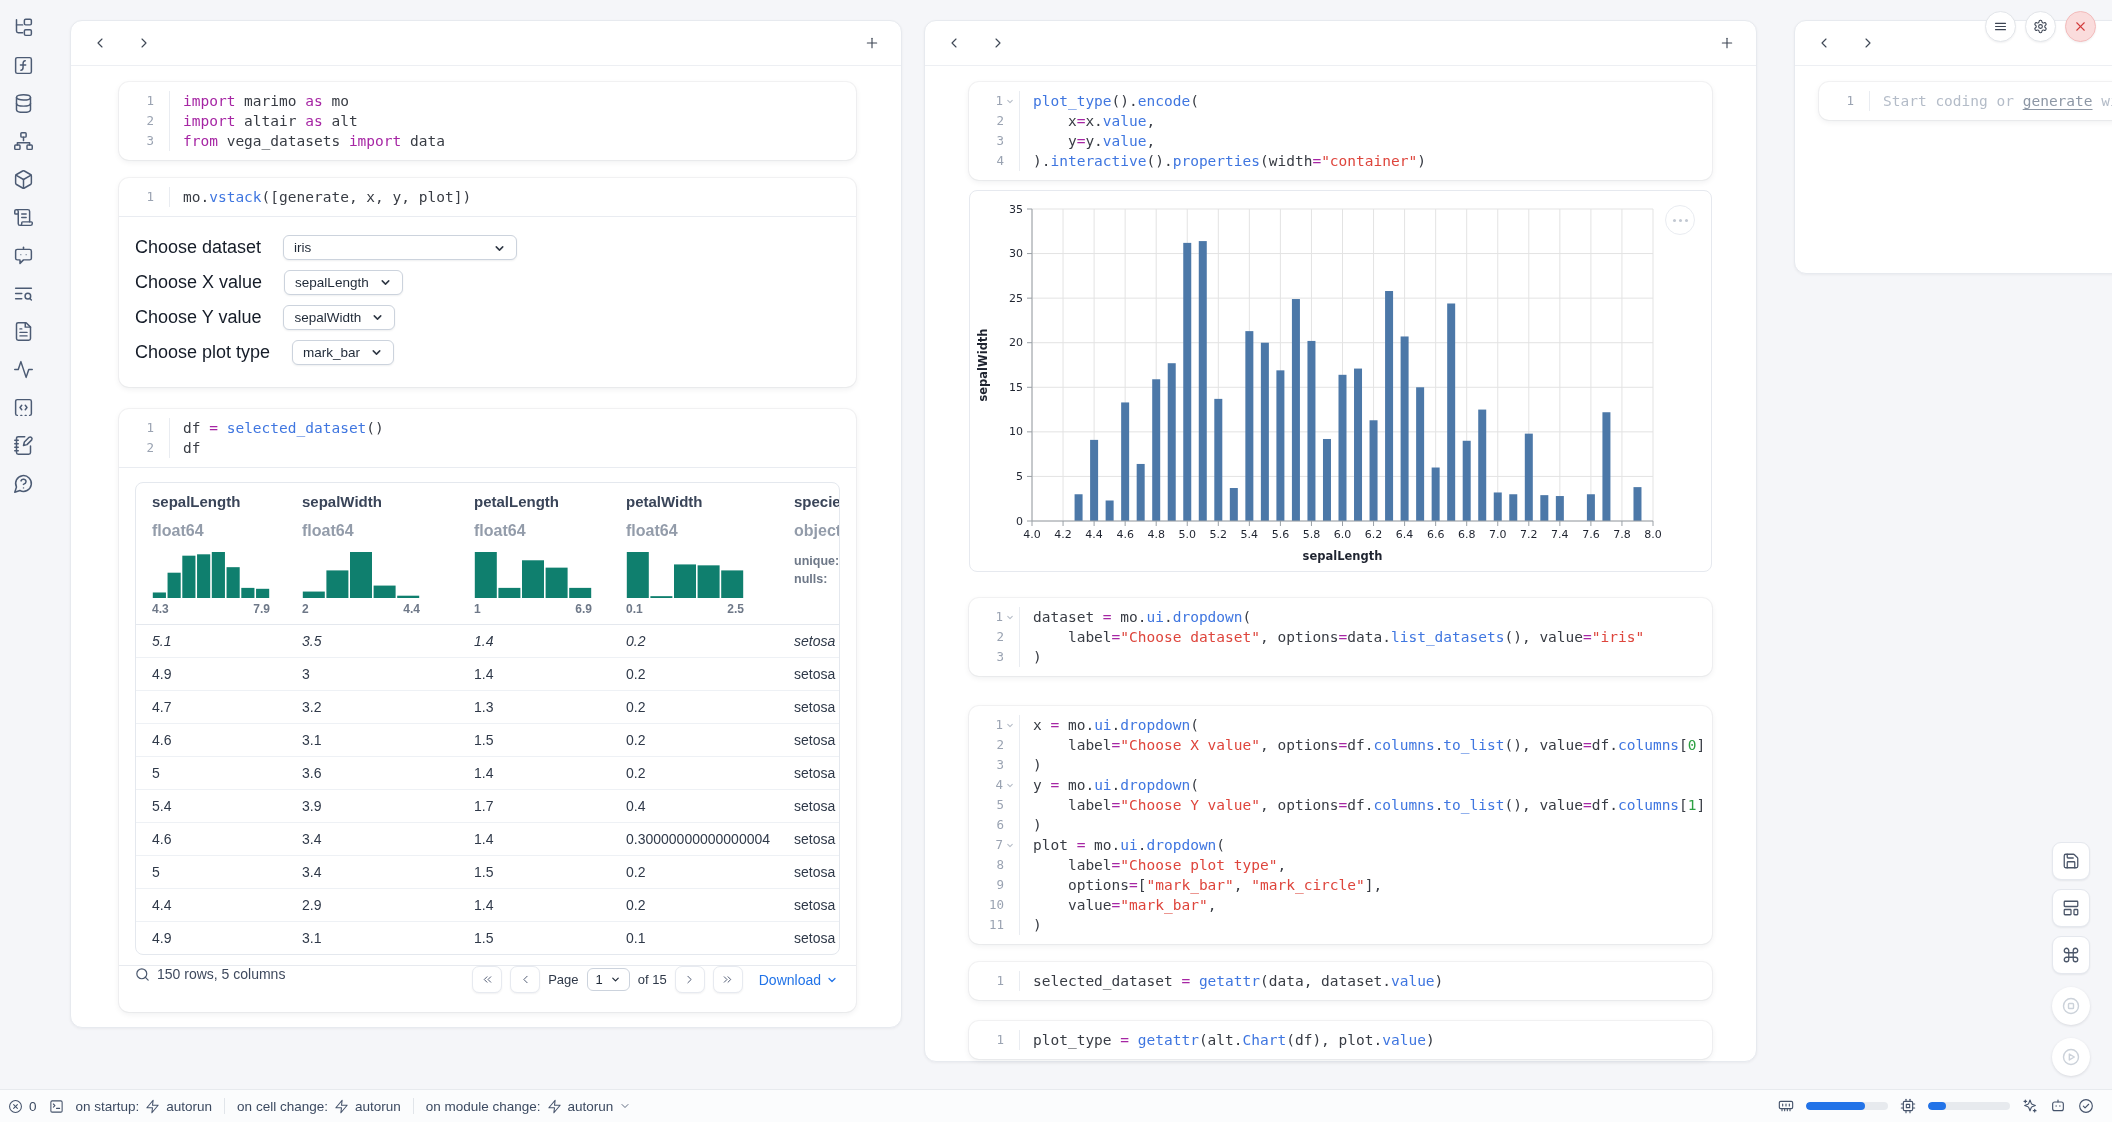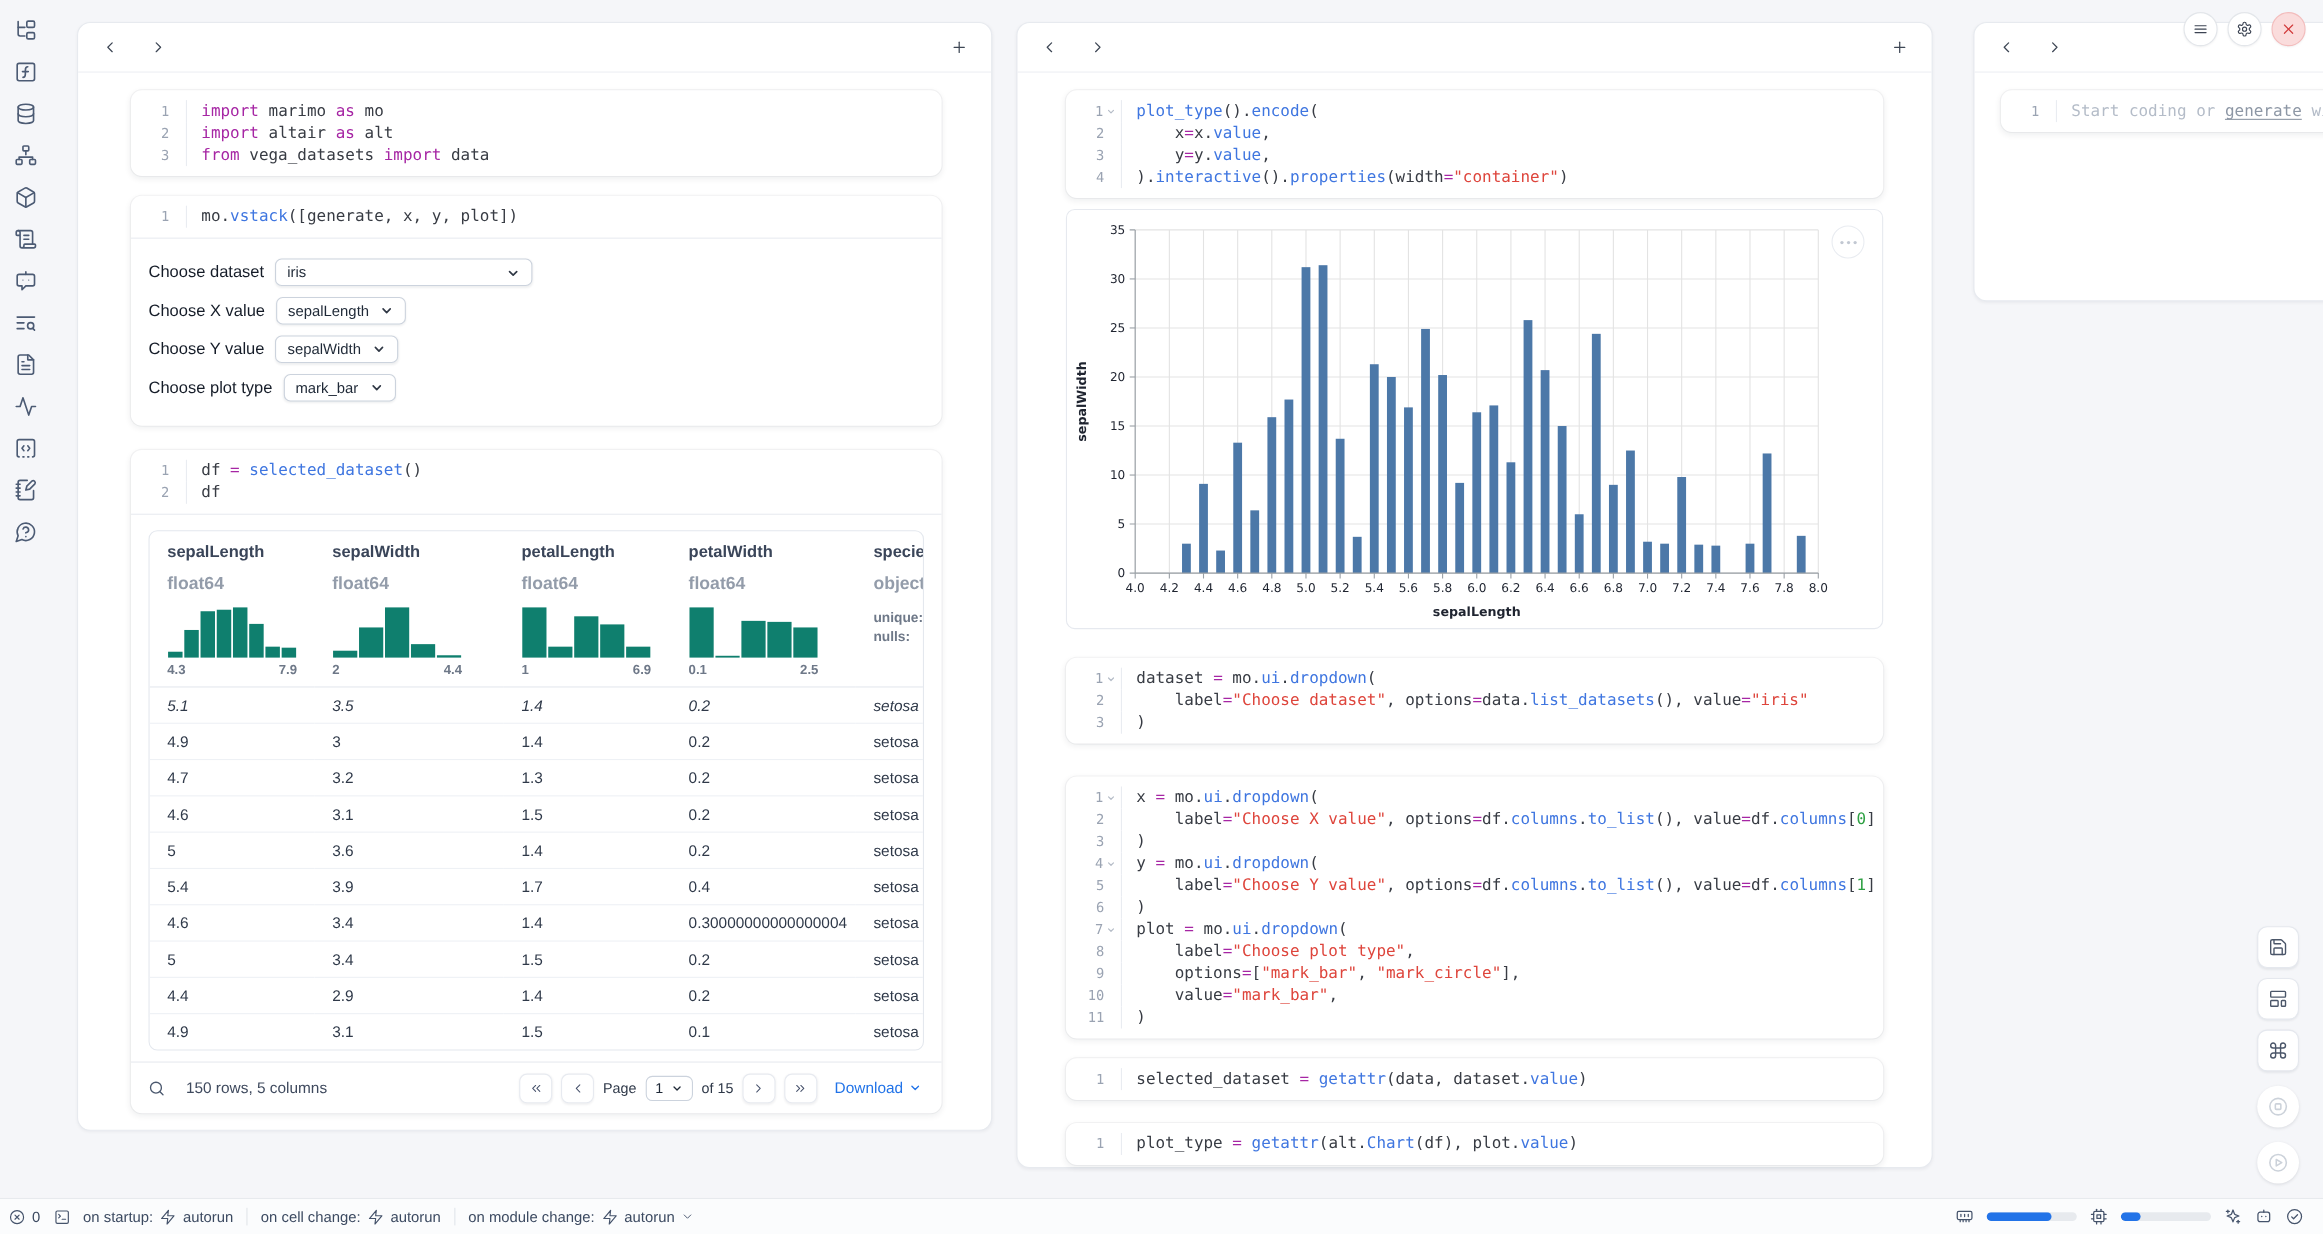--- a/index.html
+++ b/index.html
@@ -45,38 +45,38 @@
   .tk-t{color:#383c44;}
   .tk-ph{color:#b4bcc8;}
   .tk-phu{color:#8d97a5;text-decoration:underline;text-underline-offset:3px;}
   .cell-divider{border-top:1px solid #e9ecf1;}
   .mt18{margin-top:18px;} .mt22{margin-top:22px;}
   .mt26{margin-top:26px;} .mt30{margin-top:30px;} .mt21{margin-top:21px;}
 
   
   .form-output{padding:8px 16px 12px;}
   .form-row{display:flex;align-items:center;margin:10px 0;}
-  .form-label{font-size:15px;color:#151c28;margin-right:10px;text-align:center;}
+  .form-label{font-size:18px;color:#151c28;margin-right:22px;text-align:center;}
   .ui-select{display:inline-flex;align-items:center;gap:10px;border:1px solid #ccd3dd;border-radius:6px;
     background:#fff;padding:4px 10px;font-size:13.5px;color:#1f2937;box-shadow:0 1px 2px rgba(16,24,40,.07);cursor:pointer;}
   .ui-select.wide{width:212px;justify-content:space-between;align-items:flex-end;}
   .ui-select svg{width:13px;height:13px;color:#303845;}
 
   
   .table-clip{margin:14px 16px 10px;border:1px solid #e4e8ee;border-radius:8px;overflow:hidden;width:703px;}
   table.df{border-collapse:collapse;table-layout:fixed;width:880px;}
   table.df th{text-align:left;vertical-align:top;padding:10px 0 8px 16px;border-bottom:1px solid #e4e8ee;}
   .col-name{font-size:15px;font-weight:700;color:#3a4559;}
   .col-type{font-size:16px;color:#939caa;margin-top:12px;}
   .hist-wrap{margin-top:12px;width:118px;height:46px;}
   .minmax{display:flex;justify-content:space-between;font-size:12px;color:#6e7888;margin-top:4px;width:118px;}
   .col-stats{margin-top:12px;font-size:12.5px;color:#6e7888;line-height:18px;}
   table.df td{padding:8px 0 8px 16px;font-size:14px;color:#2f3949;border-top:1px solid #eef1f5;white-space:nowrap;}
   table.df tbody tr:first-child td{border-top:none;font-style:italic;}
-  .table-footer{display:flex;align-items:center;height:46px;padding:0 18px 0 15px;border-top:1px solid #e7eaef;gap:18px;}
+  .table-footer{display:flex;align-items:flex-start;height:46px;padding:0 18px 0 15px;border-top:1px solid #e7eaef;gap:6px;}
   .tf-search{width:17px;height:17px;color:#4b586e;}
   .tf-status{font-size:14px;color:#3f4a5e;}
   .tf-right{margin-left:auto;display:flex;align-items:center;gap:8px;padding-left:38px;}
   .pg-btn{width:30px;height:27px;border:1px solid #e7eaf0;border-radius:7px;background:#fff;display:flex;
     align-items:center;justify-content:center;color:#45506a;box-shadow:0 1px 2px rgba(16,24,40,.06);cursor:pointer;padding:0;}
   .pg-btn svg{width:13px;height:13px;}
   .pg-label{font-size:13px;color:#2f3949;}
   .page-select{display:inline-flex;align-items:center;gap:7px;border:1px solid #ccd3dd;border-radius:6px;
     padding:3px 8px;font-size:13px;color:#1f2937;cursor:pointer;}
   .page-select svg{width:11px;height:11px;}

